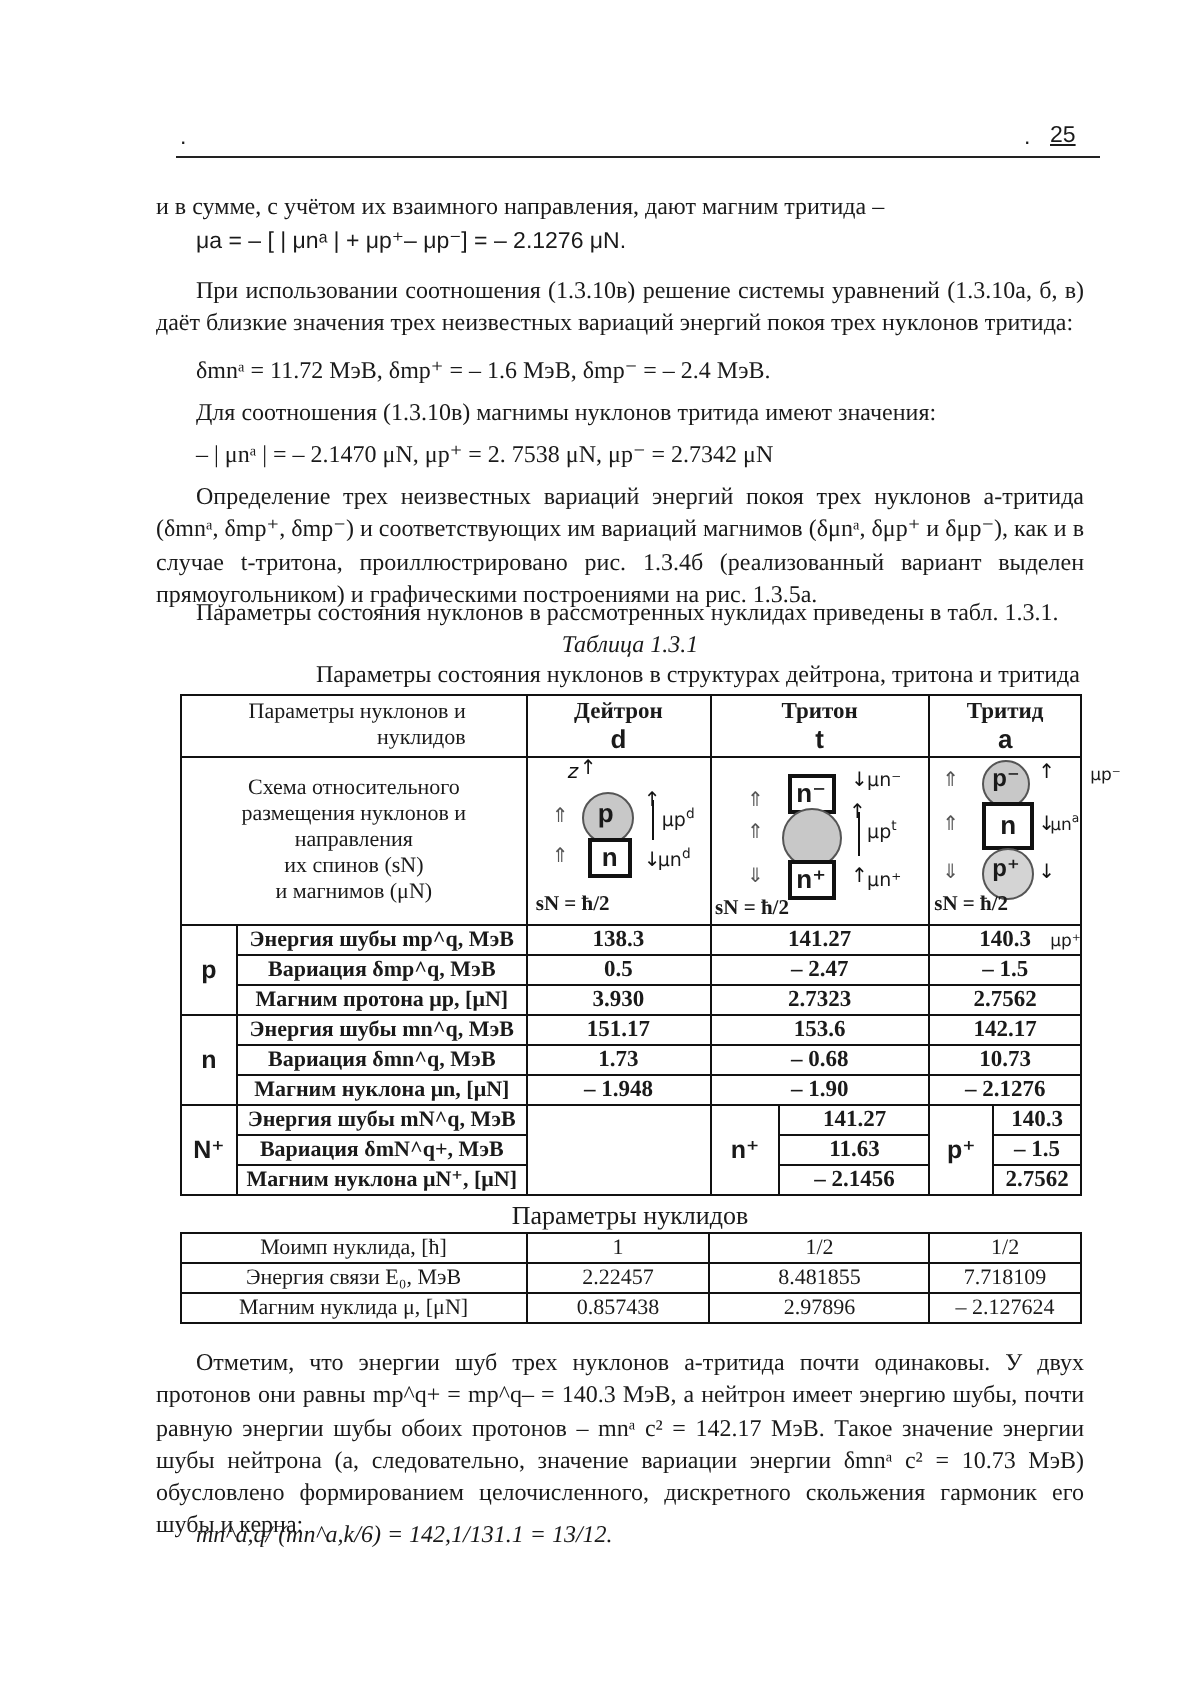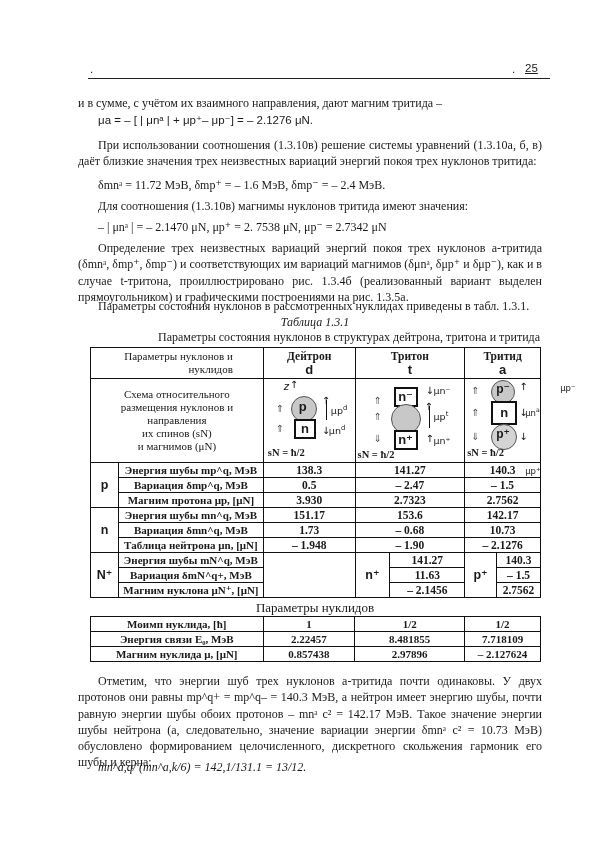--- a/index.html
+++ b/index.html
@@ -22,21 +22,21 @@
   .t1 td{border:1px solid #111;padding:0;font-size:11px;text-align:center;vertical-align:middle;height:14px;line-height:13px;}
   .t1 .lbl{font-weight:bold;font-size:11px;white-space:nowrap;}
   .t1 .val{font-weight:bold;font-size:11.5px;}
   .t1 .grp{font-family:"Liberation Sans","DejaVu Sans",sans-serif;font-weight:bold;font-size:12.5px;}
   .t1 .hd{font-size:11px;line-height:13px;}
   .t1 .hdb{font-weight:bold;font-size:11.5px;}
   .t1 .hdl{font-family:"Liberation Sans","DejaVu Sans",sans-serif;font-weight:bold;font-size:13px;}
   .schema-text{font-size:13.5px;line-height:16px;padding:2px 0;}
   .diag{position:relative;height:82px;}
   .t2{left:90px;top:616px;width:451px;}
-  .t2 td{border:1px solid #111;font-size:11px;font-weight:bold;text-align:center;height:14px;line-height:13px;padding:0;}
+  .t2 td{border:1px solid #111;font-size:11px;font-weight:normal;text-align:center;height:14px;line-height:13px;padding:0;}
   .circ{position:absolute;border-radius:50%;background:#c8c8c8;border:1px solid #555;box-sizing:border-box;}
   .box{position:absolute;border:2.5px solid #111;background:#fff;box-sizing:border-box;font-family:"Liberation Sans","DejaVu Sans",sans-serif;font-weight:bold;font-size:13px;text-align:center;}
   .ctxt{position:absolute;font-family:"Liberation Sans","DejaVu Sans",sans-serif;font-weight:bold;font-size:13px;}
   .arw{position:absolute;font-size:10px;font-family:"DejaVu Sans",sans-serif;color:#555;}
   .mu{position:absolute;font-size:9.5px;font-family:"DejaVu Sans",sans-serif;white-space:nowrap;}
   .sn{position:absolute;font-size:10.5px;white-space:nowrap;font-weight:bold;}
   .vline{position:absolute;width:1.2px;background:#111;}
 </style>
 </head>
 <body>
@@ -137,21 +137,21 @@
       <div class="diag">
         <span class="arw" style="left:6px;top:4px;">⇑</span>
         <span class="arw" style="left:6px;top:26px;">⇑</span>
         <span class="arw" style="left:6px;top:50px;">⇓</span>
         <div class="circ" style="left:26px;top:0px;width:24px;height:24px;"></div>
         <span class="ctxt" style="left:31px;top:3px;font-size:12px;">p⁻</span>
         <div class="box" style="left:26px;top:21px;width:26px;height:24px;line-height:19px;"><span>n</span></div>
         <div class="circ" style="left:26px;top:44px;width:26px;height:26px;background:#d4d4d4;"></div>
         <span class="ctxt" style="left:31px;top:48px;font-size:12px;">p⁺</span>
         <span class="arw" style="left:54px;top:0px;color:#111;">↑</span>
-        <span class="mu" style="left:68px;top:2px;font-size:8.5px;padding-left:27px;">μp⁻</span>
+        <span class="mu" style="left:53px;top:2px;font-size:8.5px;padding-left:27px;">μp⁻</span>
         <span class="arw" style="left:54px;top:26px;color:#111;">↓</span>
         <span class="mu" style="left:60px;top:27px;font-size:8.5px;"><span>μn</span><sup>a</sup></span>
         <span class="arw" style="left:54px;top:50px;color:#111;">↓</span>
         <span class="mu" style="left:60px;top:51px;font-size:8.5px;margin-top:34px;">μp⁺</span>
         <span class="sn" style="left:2px;top:66px;">sN = ħ/2</span>
       </div>
     </td>
   </tr>
 
   <tr>
@@ -181,21 +181,21 @@
     <td colspan="2" class="val">153.6</td>
     <td colspan="2" class="val">142.17</td>
   </tr>
   <tr>
     <td class="lbl">Вариация δmn^q, МэВ</td>
     <td class="val">1.73</td>
     <td colspan="2" class="val">– 0.68</td>
     <td colspan="2" class="val">10.73</td>
   </tr>
   <tr>
-    <td class="lbl">Таблица нейтрона μn, [μN]</td>
+    <td class="lbl">Магним нуклона μn, [μN]</td>
     <td class="val">– 1.948</td>
     <td colspan="2" class="val">– 1.90</td>
     <td colspan="2" class="val">– 2.1276</td>
   </tr>
 
   <tr>
     <td rowspan="3" class="grp">N⁺</td>
     <td class="lbl">Энергия шубы mN^q, МэВ</td>
     <td rowspan="3"></td>
     <td rowspan="3" class="grp">n⁺</td>

